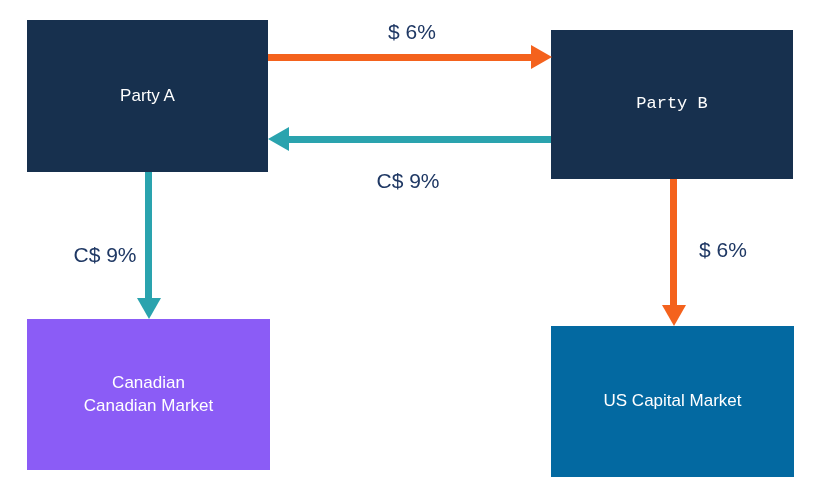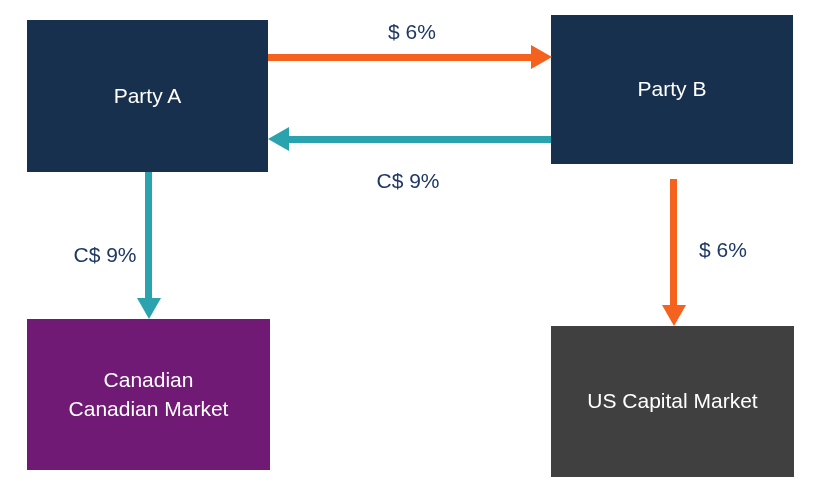--- a/index.html
+++ b/index.html
@@ -15,29 +15,29 @@
     background: #ffffff;
     overflow: hidden;
   }
   .node {
     position: absolute;
     display: flex;
     align-items: center;
     justify-content: center;
     text-align: center;
     color: #ffffff;
-    font-size: 21px;
+    font-size: 17px;
     line-height: 1.35;
   }
   .node-navy   { background: #17304E; }
-  .node-teal   { background: #701a75; }
-  .node-orange { background: #404040; }
+  .node-teal   { background: #8b5cf6; }
+  .node-orange { background: #0369a1; }
 
   #node-party-a        { left: 27px;  top: 20px;  width: 241px; height: 152px; }
-  #node-party-b        { left: 551px; top: 15px;  width: 242px; height: 149px; }
+  #node-party-b        { left: 551px; top: 30px;  width: 242px; height: 149px; font-family: Liberation Mono, monospace; }
   #node-canadian-mkt   { left: 27px;  top: 319px; width: 243px; height: 151px; }
   #node-us-mkt         { left: 551px; top: 326px; width: 243px; height: 151px; }
 
   .shaft { position: absolute; }
   .shaft-orange { background: #F4621D; }
   .shaft-teal   { background: #2AA3AE; }
 
   #shaft-usd-right { left: 268px; top: 54px;  width: 264px; height: 7px; }
   #shaft-cad-left  { left: 289px; top: 136px; width: 262px; height: 7px; }
   #shaft-cad-down  { left: 145px; top: 172px; width: 7px;   height: 126px; }

